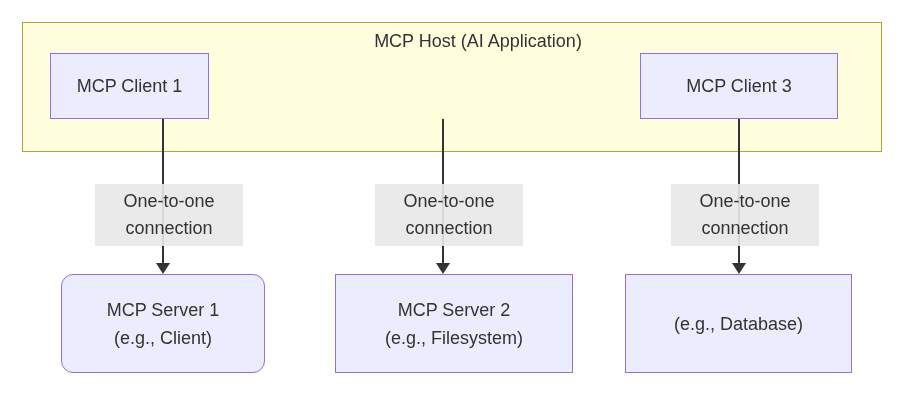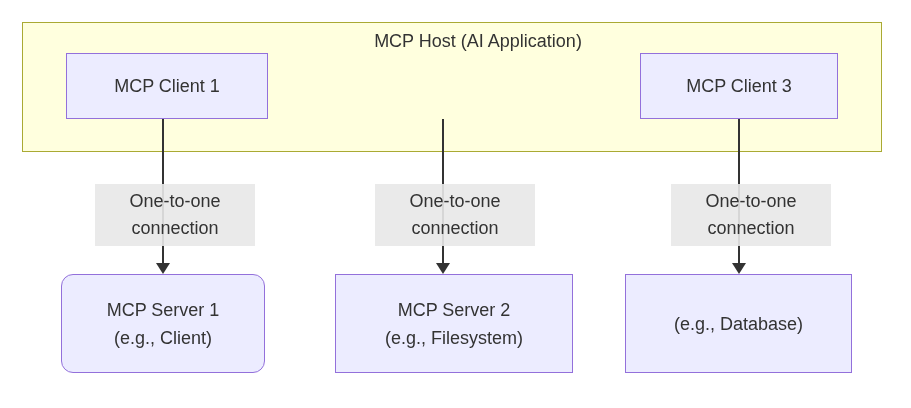--- a/index.html
+++ b/index.html
@@ -44,21 +44,21 @@
     display: flex;
     flex-direction: column;
     align-items: center;
     justify-content: center;
     font-size: 18px;
     line-height: 28px;
     text-align: center;
     z-index: 3;
   }
   .client { top: 53px; height: 66px; }
-  .client.c1 { left: 66px;  width: 202px; }
+  .client.c1 { left: 50px;  width: 159px; }
   .client.c2 { left: 345px; width: 195px; }
   .client.c3 { left: 640px; width: 198px; }
   .server { top: 274px; height: 99px; }
   .server.s1 { left: 61px;  width: 204px; border-radius: 12px; }
   .server.s2 { left: 327px; width: 238px; margin-left: 8px; }
   .server.s3 { left: 625px; width: 227px; }
   
   .edge-line {
     position: absolute;
     top: 119px;
@@ -79,21 +79,21 @@
     border-top: 11px solid var(--line-color, #333333);
     z-index: 1;
   }
   .arrowhead.e1 { left: 156px; }
   .arrowhead.e2 { left: 436px; }
   .arrowhead.e3 { left: 732px; }
   
   .edge-label {
     position: absolute;
     top: 184px;
-    width: 160px;
+    width: 148px;
     height: 62px;
     background: rgba(232, 232, 232, 0.9);
     display: flex;
     flex-direction: column;
     align-items: center;
     justify-content: center;
     font-size: 18px;
     line-height: 27px;
     text-align: center;
     z-index: 2;

